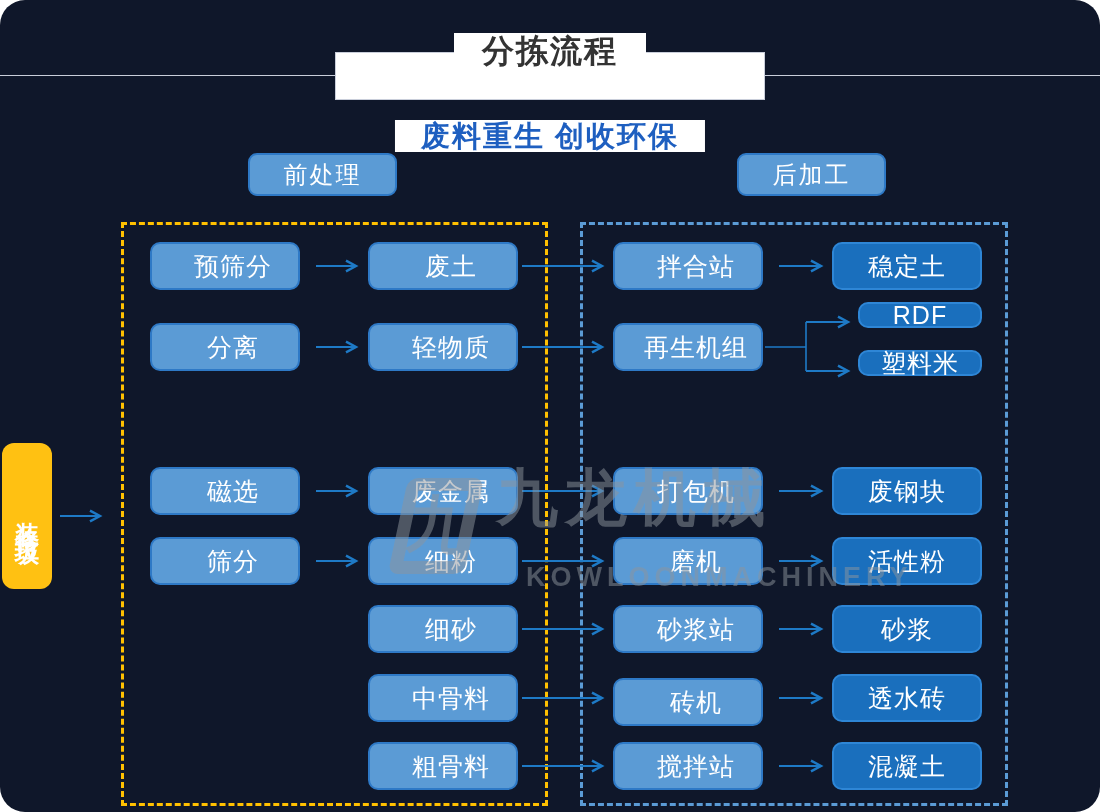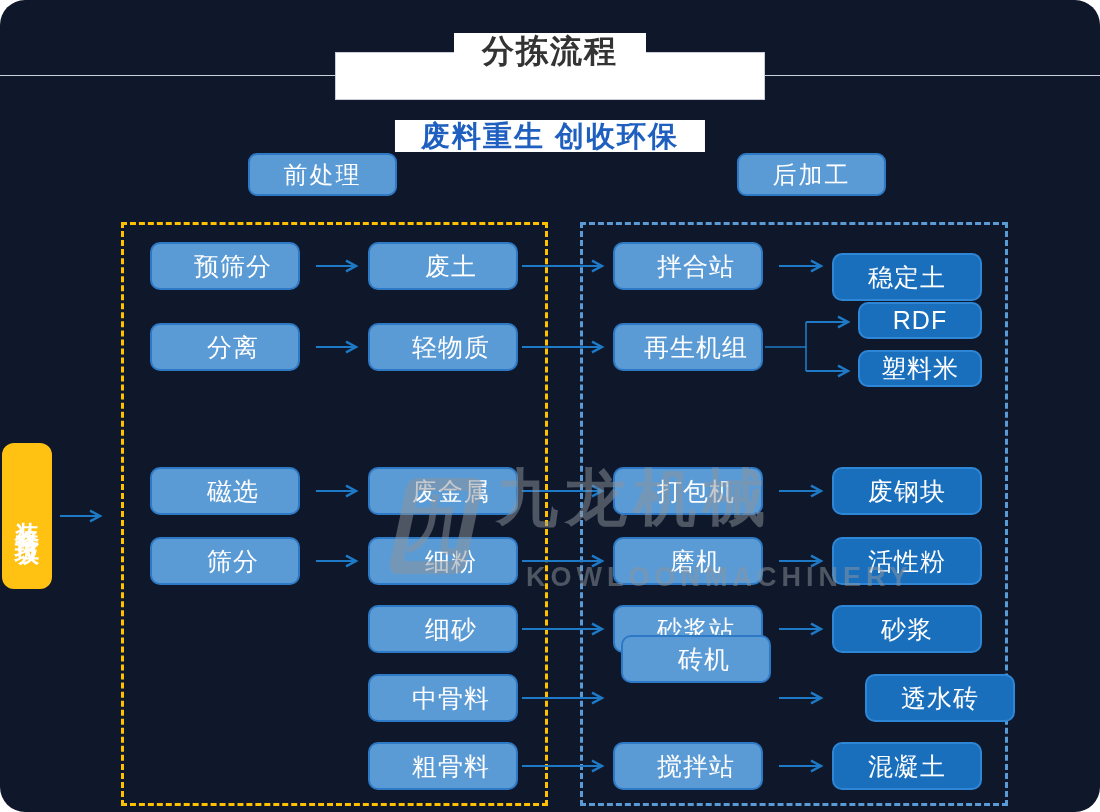--- a/index.html
+++ b/index.html
@@ -29,21 +29,21 @@
   .region { position:absolute; top:222px; height:584px; z-index:5; background:transparent; }
   .region.pre  { left:121px; width:427px; border:3px dashed #FFC000; }
   .region.post { left:580px; width:428px; border:3px dashed #5B9BD5; }
 
   
   .node { position:absolute; width:150px; height:48px; border-radius:10px;
           display:flex; align-items:center; justify-content:center;
           color:#ffffff; font-size:25px; letter-spacing:1px; z-index:30; }
   .node.light { background:#5B9BD5; border:2px solid #2E79C6;padding-left:16px; }
   .node.dark  { background:#1A6FBD; border:2px solid #2E86D6; }
-  .node.small { width:124px; height:37px; font-size:25px; }
+  .node.small { width:124px; height:26px; font-size:25px; }
 
   
   .source-box { position:absolute; left:2px; top:443px; width:50px; height:146px;
                 background:#FFC112; border-radius:12px; color:#fff; z-index:30;
                 display:flex; align-items:center; justify-content:center;
                 writing-mode:vertical-rl; font-size:24px; font-weight:bold; letter-spacing:7px; }
 
   
   #arrows { position:absolute; left:0; top:0; z-index:10; }
 
@@ -125,30 +125,30 @@
   <div class="node light" style="left:368px; top:537px;">细粉</div>
   <div class="node light" style="left:368px; top:605px;">细砂</div>
   <div class="node light" style="left:368px; top:674px;">中骨料</div>
   <div class="node light" style="left:368px; top:742px;">粗骨料</div>
 
   <div class="node light" style="left:613px; top:242px;">拌合站</div>
   <div class="node light" style="left:613px; top:467px;">打包机</div>
   <div class="node light" style="left:613px; top:323px;">再生机组</div>
   <div class="node light" style="left:613px; top:537px;">磨机</div>
   <div class="node light" style="left:613px; top:605px;">砂浆站</div>
-  <div class="node light" style="left:613px; top:635px;margin-left:8px;">砖机</div>
+  <div class="node light" style="left:613px; top:678px;">砖机</div>
   <div class="node light" style="left:613px; top:742px;">搅拌站</div>
 
-  <div class="node dark" style="left:832px; top:253px;font-family:Liberation Mono, monospace;">稳定土</div>
+  <div class="node dark" style="left:832px; top:242px;font-family:Liberation Mono, monospace;">稳定土</div>
   <div class="node dark small" style="left:858px; top:302px;">RDF</div>
   <div class="node dark small" style="left:858px; top:350px;">塑料米</div>
   <div class="node dark" style="left:832px; top:467px;">废钢块</div>
   <div class="node dark" style="left:832px; top:537px;">活性粉</div>
   <div class="node dark" style="left:832px; top:605px;">砂浆</div>
-  <div class="node dark" style="left:832px; top:674px;margin-left:33px;">透水砖</div>
+  <div class="node dark" style="left:832px; top:674px;">透水砖</div>
   <div class="node dark" style="left:832px; top:742px;">混凝土</div>
 
   <div class="watermark">
     <div class="wm-logo">
         <span>九</span>
       </div>
     <div class="wm-cn">九龙机械</div>
     <div class="wm-en">KOWLOONMACHINERY</div>
   </div>
 

